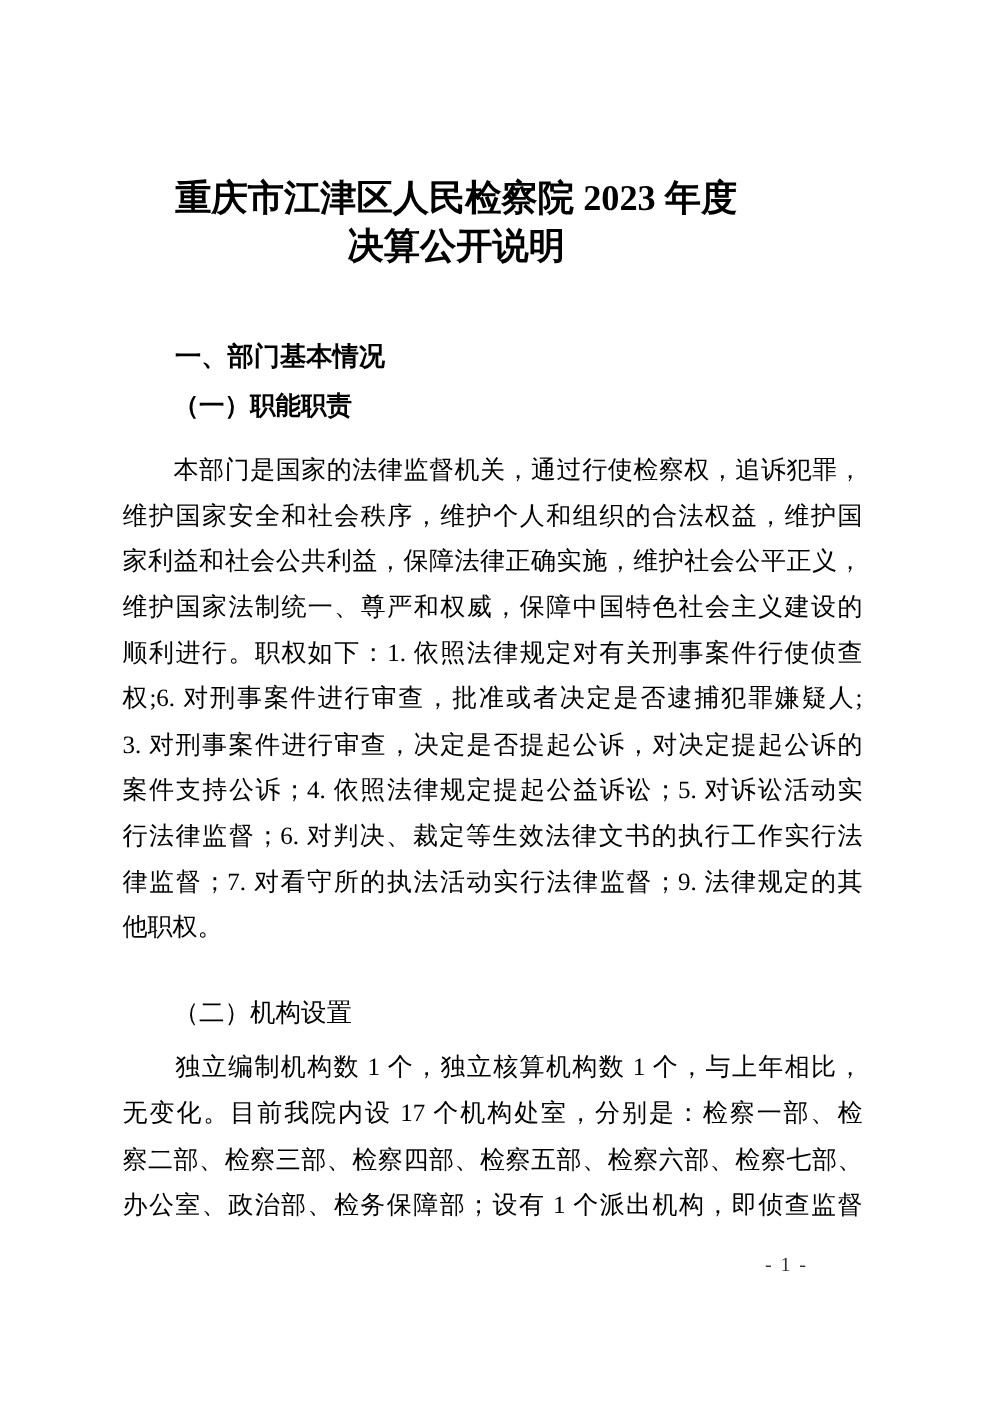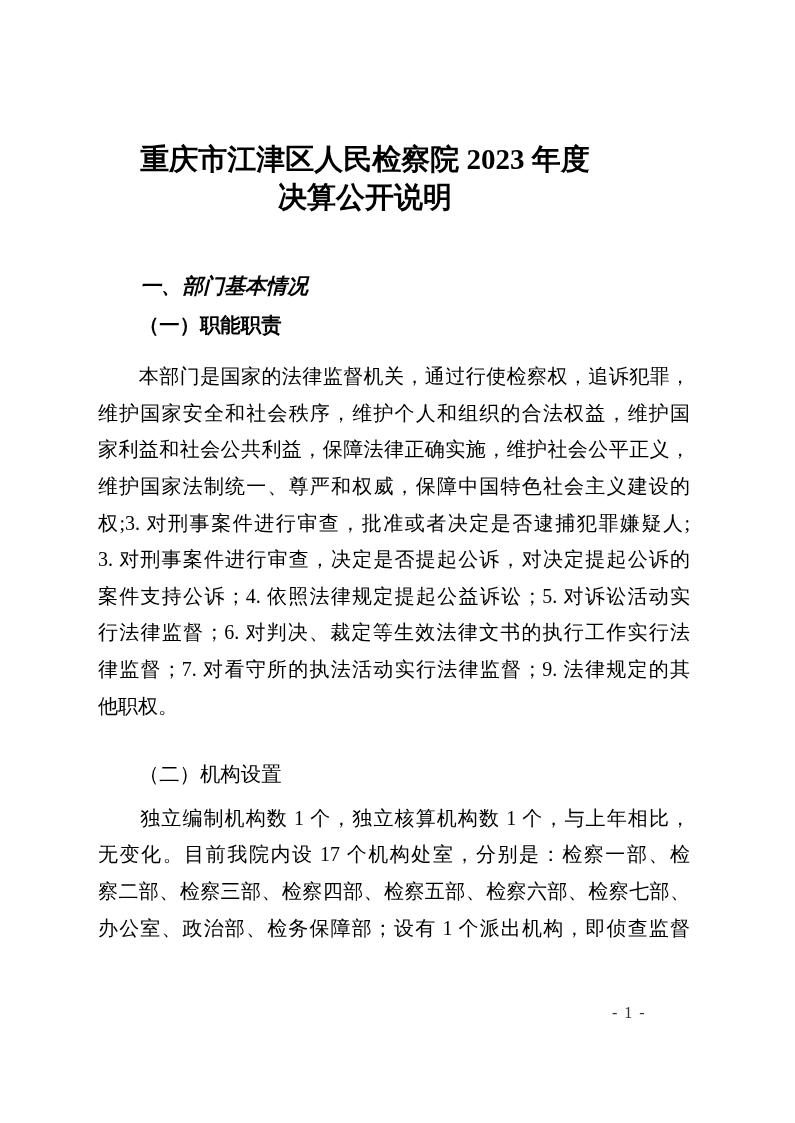--- a/index.html
+++ b/index.html
@@ -30,21 +30,20 @@
     margin-right: 58px;
     font-family: "Liberation Serif", "DejaVu Serif", serif;
   }
   .section-heading {
     margin-top: 52px;
     font-size: 21px;
     line-height: 36.6px;
     font-weight: bold;
     text-indent: 2em;
     font-family: "Liberation Sans", "DejaVu Sans", sans-serif;
-    font-style: italic;
   }
   .subsection-heading {
     font-size: 20.4px;
     line-height: 36.6px;
     text-indent: 2em;
     font-family: "Liberation Serif", "DejaVu Serif", serif;
   }
   .sub1 { margin-top: 2px; font-weight: bold; }
   .sub2 { margin-top: 32px; }
   .para {
@@ -86,21 +85,22 @@
 
     <div class="section-heading">一、部门基本情况</div>
 
     <div class="subsection-heading sub1">（一）职能职责</div>
 
     <div class="para para1">
       <div class="jline">　　本部门是国家的法律监督机关，通过行使检察权，追诉犯罪，</div>
       <div class="jline">维护国家安全和社会秩序，维护个人和组织的合法权益，维护国</div>
       <div class="jline">家利益和社会公共利益，保障法律正确实施，维护社会公平正义，</div>
       <div class="jline">维护国家法制统一、尊严和权威，保障中国特色社会主义建设的</div>
-      <div class="jline">权;3. 对刑事案件进行审查，批准或者决定是否逮捕犯罪嫌疑人;</div>
+      <div class="jline">顺利进行。职权如下：1. 依照法律规定对有关刑事案件行使侦查</div>
+      <div class="jline">权;6. 对刑事案件进行审查，批准或者决定是否逮捕犯罪嫌疑人;</div>
       <div class="jline">3. 对刑事案件进行审查，决定是否提起公诉，对决定提起公诉的</div>
       <div class="jline">案件支持公诉；4. 依照法律规定提起公益诉讼；5. 对诉讼活动实</div>
       <div class="jline">行法律监督；6. 对判决、裁定等生效法律文书的执行工作实行法</div>
       <div class="jline">律监督；7. 对看守所的执法活动实行法律监督；9. 法律规定的其</div>
       <div class="plainline">他职权。</div>
     </div>
 
     <div class="subsection-heading sub2">（二）机构设置</div>
 
     <div class="para para2">

